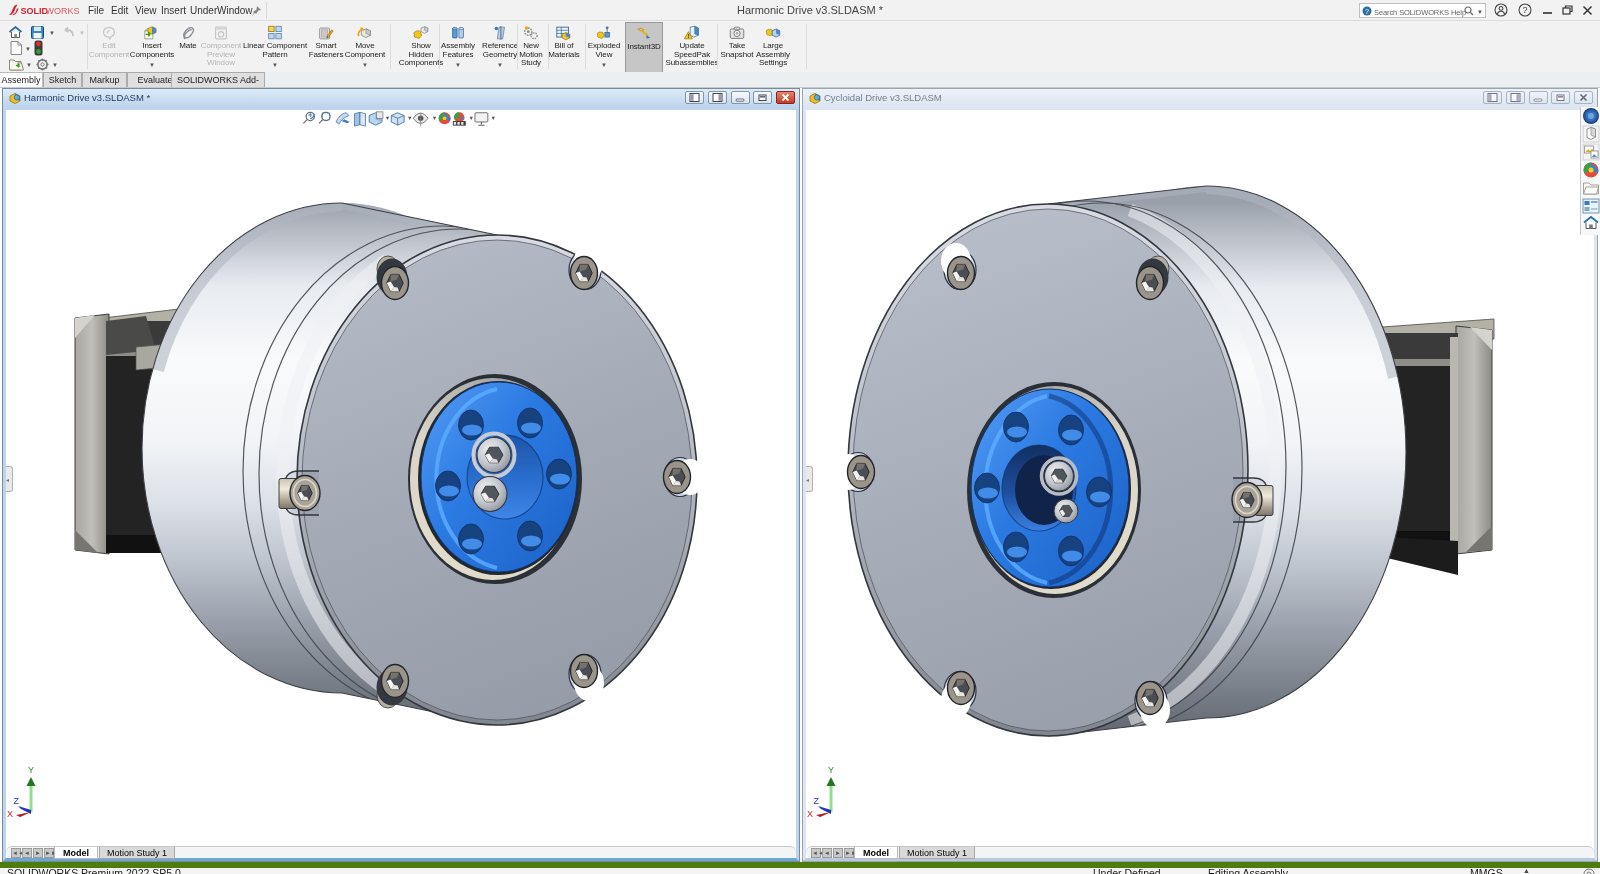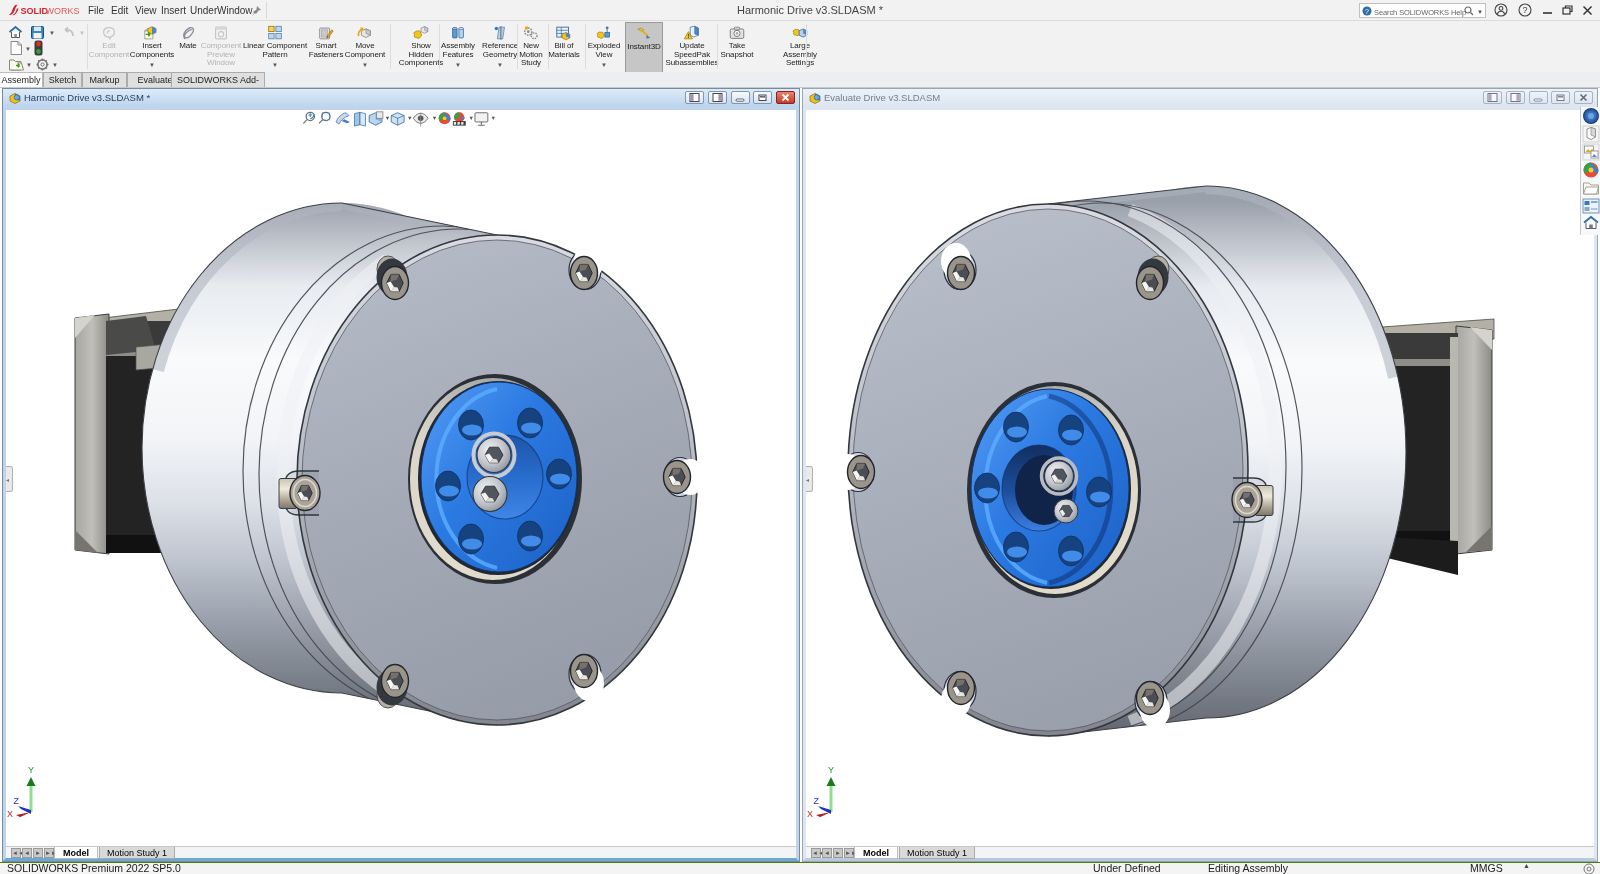--- a/index.html
+++ b/index.html
@@ -25,28 +25,28 @@
 
 .win { position:absolute; top:88px; height:774px; }
 .wframe { position:absolute; left:0; top:0; width:100%; height:100%; border:1px solid #7b8a99; }
 .wtitle { position:absolute; left:1px; top:1px; right:1px; height:18px; font-size:9.5px; }
 .wtitle.act { background:linear-gradient(#dcebf8,#bdd4ec); color:#1b3a5e; }
 .wtitle.inact { background:linear-gradient(#edf2f8,#dce5f0); color:#72808f; }
 .wtext { position:absolute; left:21px; top:3px; }
 .wcontent { position:absolute; left:4px; top:19px; right:4px; bottom:16px; background:#fff; }
 .wborder-act { position:absolute; left:1px; top:19px; right:1px; bottom:1px; border:3px solid #bdd4ec; border-bottom:3px solid #6aa8d8; pointer-events:none; }
 .wborder-inact { position:absolute; left:1px; top:19px; right:1px; bottom:1px; border:3px solid #dce5f0; border-bottom:3px solid #b9cade; pointer-events:none; }
-.wtabs { position:absolute; left:4px; right:4px; bottom:4px; height:12px; background:#f2f4f6; border-top:1px solid #c8c8c8; font-size:9px; }
+.wtabs { position:absolute; left:4px; right:4px; bottom:4px; height:12px; background:#f2f4f6; border-top:1px solid #c8c8c8; font-size:9px;border-radius:6px; }
 .mtab { position:absolute; top:0; height:12px; line-height:12px; text-align:center; }
 .wbtns { position:absolute; right:4px; top:2px; height:14px; }
 .wbtn { display:inline-block; width:19px; height:13px; margin-left:1px; border:1px solid #8296aa; border-radius:2px; background:linear-gradient(#f6fafd,#d9e4ef); text-align:center; vertical-align:top; position:relative; }
 .wbtn.inb { border-color:#a7b4c2; background:linear-gradient(#eef3f8,#dde6f0); }
 .navbtn { display:inline-block; width:10px; height:10px; margin:1px 0 0 1px; background:#c9c9c9; border:1px solid #9a9a9a; font-size:6px; line-height:9px; color:#555; text-align:center; vertical-align:top; }
 
-#statusbar { position:absolute; left:0; top:862px; width:1600px; height:12px; background:#f4f4f4; border-top:1px solid #4d7c0f; font-size:10.5px; color:#1a1a1a; }
+#statusbar { position:absolute; left:0; top:862px; width:1600px; height:12px; background:#f4f4f4; border-top:6px solid #4d7c0f; font-size:10.5px; color:#1a1a1a; }
 
 #taskpane { position:absolute; left:1580px; top:107px; width:20px; height:128px; z-index:30; background:#f6f8fa; border-left:1px solid #c4c8cc; padding-left:1px; }
 </style>
 </head>
 <body>
 <div id="app">
 
   <div id="topbar">
     <div id="apptitle" style="padding-left:20px">Harmonic Drive v3.SLDASM *</div>
     <svg style="position:absolute;left:7px;top:2px" width="85" height="17" viewBox="0 0 85 17">
@@ -287,21 +287,21 @@
         </div>
       <div class="rbtn" style="left:713px;width:48px">
           <svg class="ricon" viewBox="0 0 20 17">
             <rect x="2.5" y="4" width="15" height="10.5" rx="1.5" fill="#e2e2e2" stroke="#777"></rect>
             <rect x="7" y="2" width="6" height="3" rx="1" fill="#cfcfcf" stroke="#777" stroke-width="0.8"></rect>
             <circle cx="10" cy="9" r="3.4" fill="#fff" stroke="#777" stroke-width="1.1"></circle>
             <circle cx="10" cy="9" r="1.5" fill="#aaa"></circle>
           </svg>
           <div class="cap">Take<br>Snapshot</div>
         </div>
-      <div class="rbtn" style="left:772px;width:56px">
+      <div class="rbtn" style="left:745px;width:56px">
           <svg class="ricon" viewBox="0 0 20 17">
             <path d="M4 5 C2.5 5 2 7 3.2 8 C2 9.2 3.2 11 5 10.6 C6 12 8.5 11.5 9 10 C10.5 9.5 10.5 7.5 9.2 6.6 C9.6 4.8 7.5 4 6.5 4.8 C6 4.3 4.5 4.3 4 5 Z" fill="#f5c518" stroke="#9a7a10" stroke-width="0.8"></path>
             <path d="M9 6 L13.5 4 L17.5 6 L17.5 11 L13.5 13 L9 11 Z" fill="#b8d2ea" stroke="#2a5a92" stroke-width="0.8"></path>
             <path d="M13.5 4 L17.5 6 L17.5 11 L13.5 9 Z" fill="#4a86c8"></path>
           </svg>
           <div class="cap">Large<br>Assembly<br>Settings</div>
         </div>
       <div class="rdiv" style="left:390px"></div>
       <div class="rdiv" style="left:439px"></div>
       <div class="rdiv" style="left:517px"></div>
@@ -629,21 +629,21 @@
   </div>
 
   <div class="win" id="winR" style="left:802px;width:796px">
     <div class="wframe" style="border-color:#97a5b4"></div>
     <div class="wtitle inact">
       <svg style="position:absolute;left:5px;top:2px" width="14" height="14" viewBox="0 0 14 14">
           <path d="M2 5 L7 2.5 L12 5 L12 10 L7 12.5 L2 10 Z" fill="#f0c020" stroke="#8a6a10" stroke-width="0.7"></path>
           <path d="M7 2.5 L12 5 L12 10 L7 7.6 Z" fill="#3a79b8"></path>
           <circle cx="8.8" cy="6.4" r="2.6" fill="#66a8d8" stroke="#2a5a88" stroke-width="0.6"></circle>
         </svg>
-      <span class="wtext">Evaluate Drive v3.SLDASM</span>
+      <span class="wtext">Cycloidal Drive v3.SLDASM</span>
       <div class="wbtns">
         <div class="wbtn inb"><svg width="17" height="11" viewBox="0 0 17 11">
               <rect x="4" y="1.5" width="9" height="8" fill="#f6f8fa" stroke="#778" stroke-width="1"></rect>
               <rect x="4.6" y="2.2" width="3" height="6.6" fill="#aab"></rect>
             </svg></div>
         <div class="wbtn inb"><svg width="17" height="11" viewBox="0 0 17 11">
               <rect x="4" y="1.5" width="9" height="8" fill="#f6f8fa" stroke="#778" stroke-width="1"></rect>
               <rect x="9.4" y="2.2" width="3" height="6.6" fill="#aab"></rect>
             </svg></div>
         <div class="wbtn inb"><svg width="17" height="11" viewBox="0 0 17 11">

